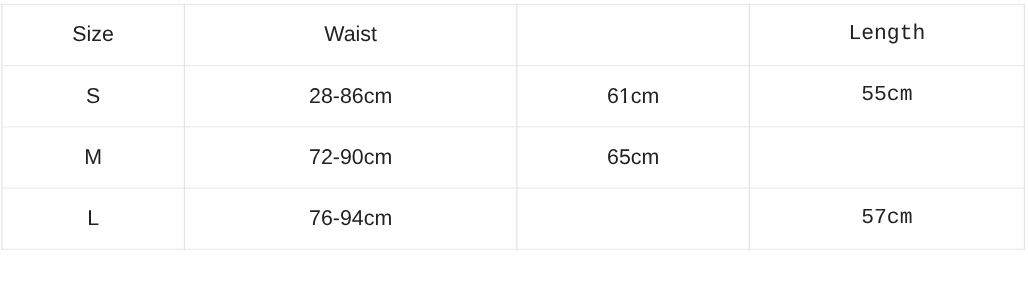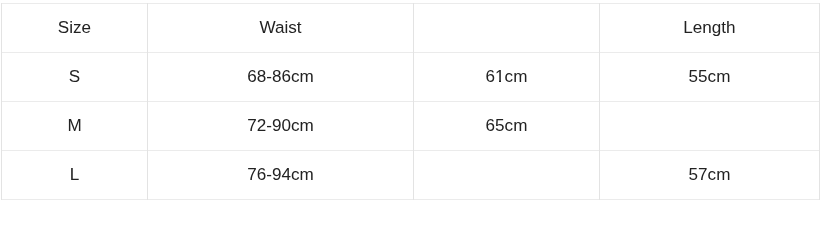--- a/index.html
+++ b/index.html
@@ -58,21 +58,21 @@
     height: 2.5px;
     background: #ffffff;
     font-style: normal;
   }
   .glyph-one i.foot-left  { left: 0.4px; width: 3.3px; }
   .glyph-one i.foot-right { left: 5.9px; width: 3.6px; }
   
   .col-size   { left: 2px;   width: 145px; }
   .col-bust   { left: 148px; width: 265px; }
   .col-waist  { left: 414px; width: 185px; }
-  .col-length { left: 600px; width: 219px; }
+  .col-length { left: 600px; width: 219px; font-family: Liberation Mono, monospace; }
   
   .row-head { top: 4px; }
   .row-s    { top: 53px; }
   .row-m    { top: 102px; }
   .row-l    { top: 151px; }
 </style>
 </head>
 <body style="color: rgb(34, 34, 34); background: rgb(255, 255, 255);">
 
 <div class="size-chart">
@@ -87,21 +87,21 @@
   <div class="rule-v" style="left: 147px; background: rgb(227, 227, 227);"></div>
   <div class="rule-v" style="left: 413px; background: rgb(227, 227, 227);"></div>
   <div class="rule-v" style="left: 599px; background: rgb(227, 227, 227);"></div>
   <div class="rule-v" style="left: 819px; background: rgb(227, 227, 227);"></div>
 
   <div class="cell col-size   row-head">Size</div>
   <div class="cell col-bust   row-head">Waist</div>
   <div class="cell col-length row-head">Length</div>
 
   <div class="cell col-size   row-s">S</div>
-  <div class="cell col-bust   row-s">68-86cm</div>
+  <div class="cell col-bust   row-s">28-86cm</div>
   <div class="cell col-waist  row-s">6<span class="glyph-one">1<i class="foot-left"></i><i class="foot-right"></i></span>cm</div>
   <div class="cell col-length row-s">55cm</div>
 
   <div class="cell col-size   row-m">M</div>
   <div class="cell col-bust   row-m">72-90cm</div>
   <div class="cell col-waist  row-m">65cm</div>
 
   <div class="cell col-size   row-l">L</div>
   <div class="cell col-bust   row-l">76-94cm</div>
   <div class="cell col-length row-l">57cm</div>

